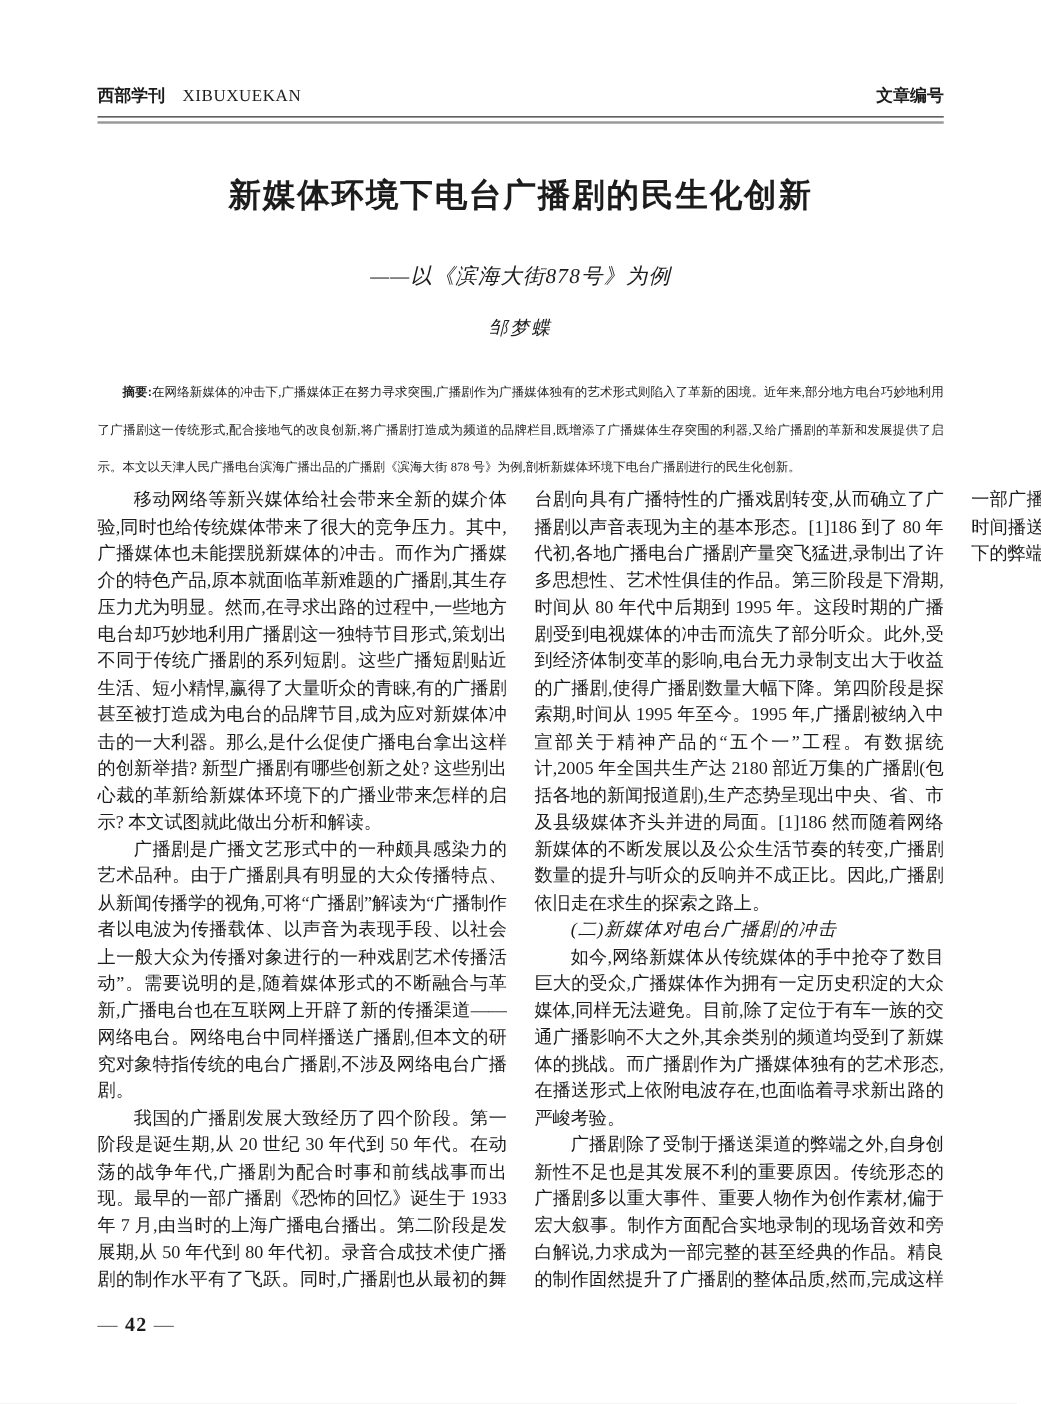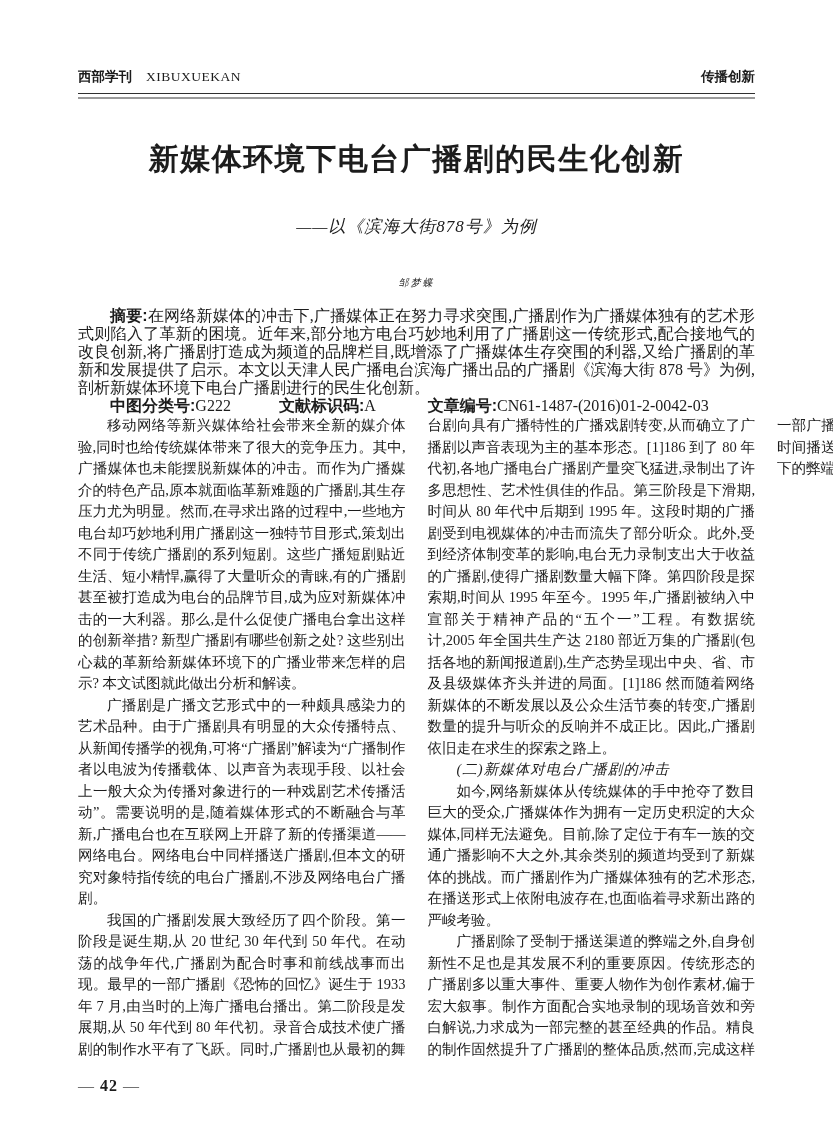--- a/index.html
+++ b/index.html
@@ -20,32 +20,32 @@
   }
   .kicker-left{display:flex;align-items:baseline;gap:14px;}
   .journal-cn{font-family:"Liberation Sans","DejaVu Sans",sans-serif;font-weight:bold;}
   .journal-en{font-family:"Liberation Serif","DejaVu Serif",serif;letter-spacing:.5px;}
   .kicker-right{font-family:"Liberation Sans","DejaVu Sans",sans-serif;font-weight:bold;}
   .rule-thin{border-top:1.5px solid #2f2f2f;margin-top:7px;}
   .rule-thick{border-top:2.5px solid #9a9a9a;margin-top:3px;}
   
   .article-title{
     margin-top:40px;text-align:center;
-    font-size:30px;font-weight:bold;letter-spacing:1.5px;
+    font-size:26px;font-weight:bold;letter-spacing:1.5px;
   }
   .article-subtitle{
     margin-top:35px;text-align:center;
     font-size:17px;font-style:italic;letter-spacing:1px;
   }
   .article-author{
-    margin-top:38px;text-align:center;
-    font-size:10px;font-style:italic;letter-spacing:2px;
+    margin-top:21px;text-align:center;
+    font-size:15px;font-style:italic;letter-spacing:2px;
   }
   
-  .front-matter{margin-top:17px;font-size:16px;line-height:18px;}
+  .front-matter{margin-top:28px;font-size:10px;line-height:30px;}
   .front-matter p{margin:0;text-indent:2em;text-align:justify;}
   .fm-label{
     font-family:"Liberation Sans","DejaVu Sans",sans-serif;
     font-weight:bold;font-style:normal;
   }
   .meta-line .meta-pair{white-space:nowrap;}
   .meta-line .gap1{margin-right:48px;}
   .meta-line .gap2{margin-right:52px;}
   
   .body-columns{
@@ -76,32 +76,31 @@
 </head>
 <body>
 
 <div class="page">
 
   <div class="kicker-row">
     <div class="kicker-left">
       <span class="journal-cn">西部学刊</span>
       <span class="journal-en">XIBUXUEKAN</span>
     </div>
-    <div class="kicker-right">传播创新</div>
+    <div class="kicker-right">文章编号</div>
   </div>
   <div class="rule-thin"></div>
   <div class="rule-thick"></div>
 
   <div class="article-title">新媒体环境下电台广播剧的民生化创新</div>
   <div class="article-subtitle">——以《滨海大街878号》为例</div>
   <div class="article-author">邹梦蝶</div>
 
   <div class="front-matter">
     <p><span class="fm-label">摘要:</span><span>在网络新媒体的冲击下,广播媒体正在努力寻求突围,广播剧作为广播媒体独有的艺术形式则陷入了革新的困境。近年来,部分地方电台巧妙地利用了广播剧这一传统形式,配合接地气的改良创新,将广播剧打造成为频道的品牌栏目,既增添了广播媒体生存突围的利器,又给广播剧的革新和发展提供了启示。本文以天津人民广播电台滨海广播出品的广播剧《滨海大街 878 号》为例,剖析新媒体环境下电台广播剧进行的民生化创新。</span></p>
-    <p class="meta-line"><span class="meta-pair gap1"><span class="fm-label">中图分类号:</span><span>G222</span></span><span class="meta-pair gap2"><span class="fm-label">文献标识码:</span><span>A</span></span><span class="meta-pair"><span class="fm-label">文章编号:</span><span>CN61-1487-(2016)01-2-0042-03</span></span></p>
   </div>
 
   <div class="body-columns">
     <p>移动网络等新兴媒体给社会带来全新的媒介体验,同时也给传统媒体带来了很大的竞争压力。其中,广播媒体也未能摆脱新媒体的冲击。而作为广播媒介的特色产品,原本就面临革新难题的广播剧,其生存压力尤为明显。然而,在寻求出路的过程中,一些地方电台却巧妙地利用广播剧这一独特节目形式,策划出不同于传统广播剧的系列短剧。这些广播短剧贴近生活、短小精悍,赢得了大量听众的青睐,有的广播剧甚至被打造成为电台的品牌节目,成为应对新媒体冲击的一大利器。那么,是什么促使广播电台拿出这样的创新举措? 新型广播剧有哪些创新之处? 这些别出心裁的革新给新媒体环境下的广播业带来怎样的启示? 本文试图就此做出分析和解读。</p>
     <p>广播剧是广播文艺形式中的一种颇具感染力的艺术品种。由于广播剧具有明显的大众传播特点、从新闻传播学的视角,可将“广播剧”解读为“广播制作者以电波为传播载体、以声音为表现手段、以社会上一般大众为传播对象进行的一种戏剧艺术传播活动”。需要说明的是,随着媒体形式的不断融合与革新,广播电台也在互联网上开辟了新的传播渠道——网络电台。网络电台中同样播送广播剧,但本文的研究对象特指传统的电台广播剧,不涉及网络电台广播剧。</p>
     <p>我国的广播剧发展大致经历了四个阶段。第一阶段是诞生期,从 20 世纪 30 年代到 50 年代。在动荡的战争年代,广播剧为配合时事和前线战事而出现。最早的一部广播剧《恐怖的回忆》诞生于 1933 年 7 月,由当时的上海广播电台播出。第二阶段是发展期,从 50 年代到 80 年代初。录音合成技术使广播剧的制作水平有了飞跃。同时,广播剧也从最初的舞台剧向具有广播特性的广播戏剧转变,从而确立了广播剧以声音表现为主的基本形态。[1]186 到了 80 年代初,各地广播电台广播剧产量突飞猛进,录制出了许多思想性、艺术性俱佳的作品。第三阶段是下滑期,时间从 80 年代中后期到 1995 年。这段时期的广播剧受到电视媒体的冲击而流失了部分听众。此外,受到经济体制变革的影响,电台无力录制支出大于收益的广播剧,使得广播剧数量大幅下降。第四阶段是探索期,时间从 1995 年至今。1995 年,广播剧被纳入中宣部关于精神产品的“五个一”工程。有数据统计,2005 年全国共生产达 2180 部近万集的广播剧(包括各地的新闻报道剧),生产态势呈现出中央、省、市及县级媒体齐头并进的局面。[1]186 然而随着网络新媒体的不断发展以及公众生活节奏的转变,广播剧数量的提升与听众的反响并不成正比。因此,广播剧依旧走在求生的探索之路上。</p>
     <p class="sec-h2">(二)新媒体对电台广播剧的冲击</p>
     <p>如今,网络新媒体从传统媒体的手中抢夺了数目巨大的受众,广播媒体作为拥有一定历史积淀的大众媒体,同样无法避免。目前,除了定位于有车一族的交通广播影响不大之外,其余类别的频道均受到了新媒体的挑战。而广播剧作为广播媒体独有的艺术形态,在播送形式上依附电波存在,也面临着寻求新出路的严峻考验。</p>
     <p>广播剧除了受制于播送渠道的弊端之外,自身创新性不足也是其发展不利的重要原因。传统形态的广播剧多以重大事件、重要人物作为创作素材,偏于宏大叙事。制作方面配合实地录制的现场音效和旁白解说,力求成为一部完整的甚至经典的作品。精良的制作固然提升了广播剧的整体品质,然而,完成这样一部广播剧需要大量的人力物力,并需要占用大量的时间播送。这对于现今的媒体和听众来说,性价比低下的弊端已经显露得很明显。</p>
   </div>

